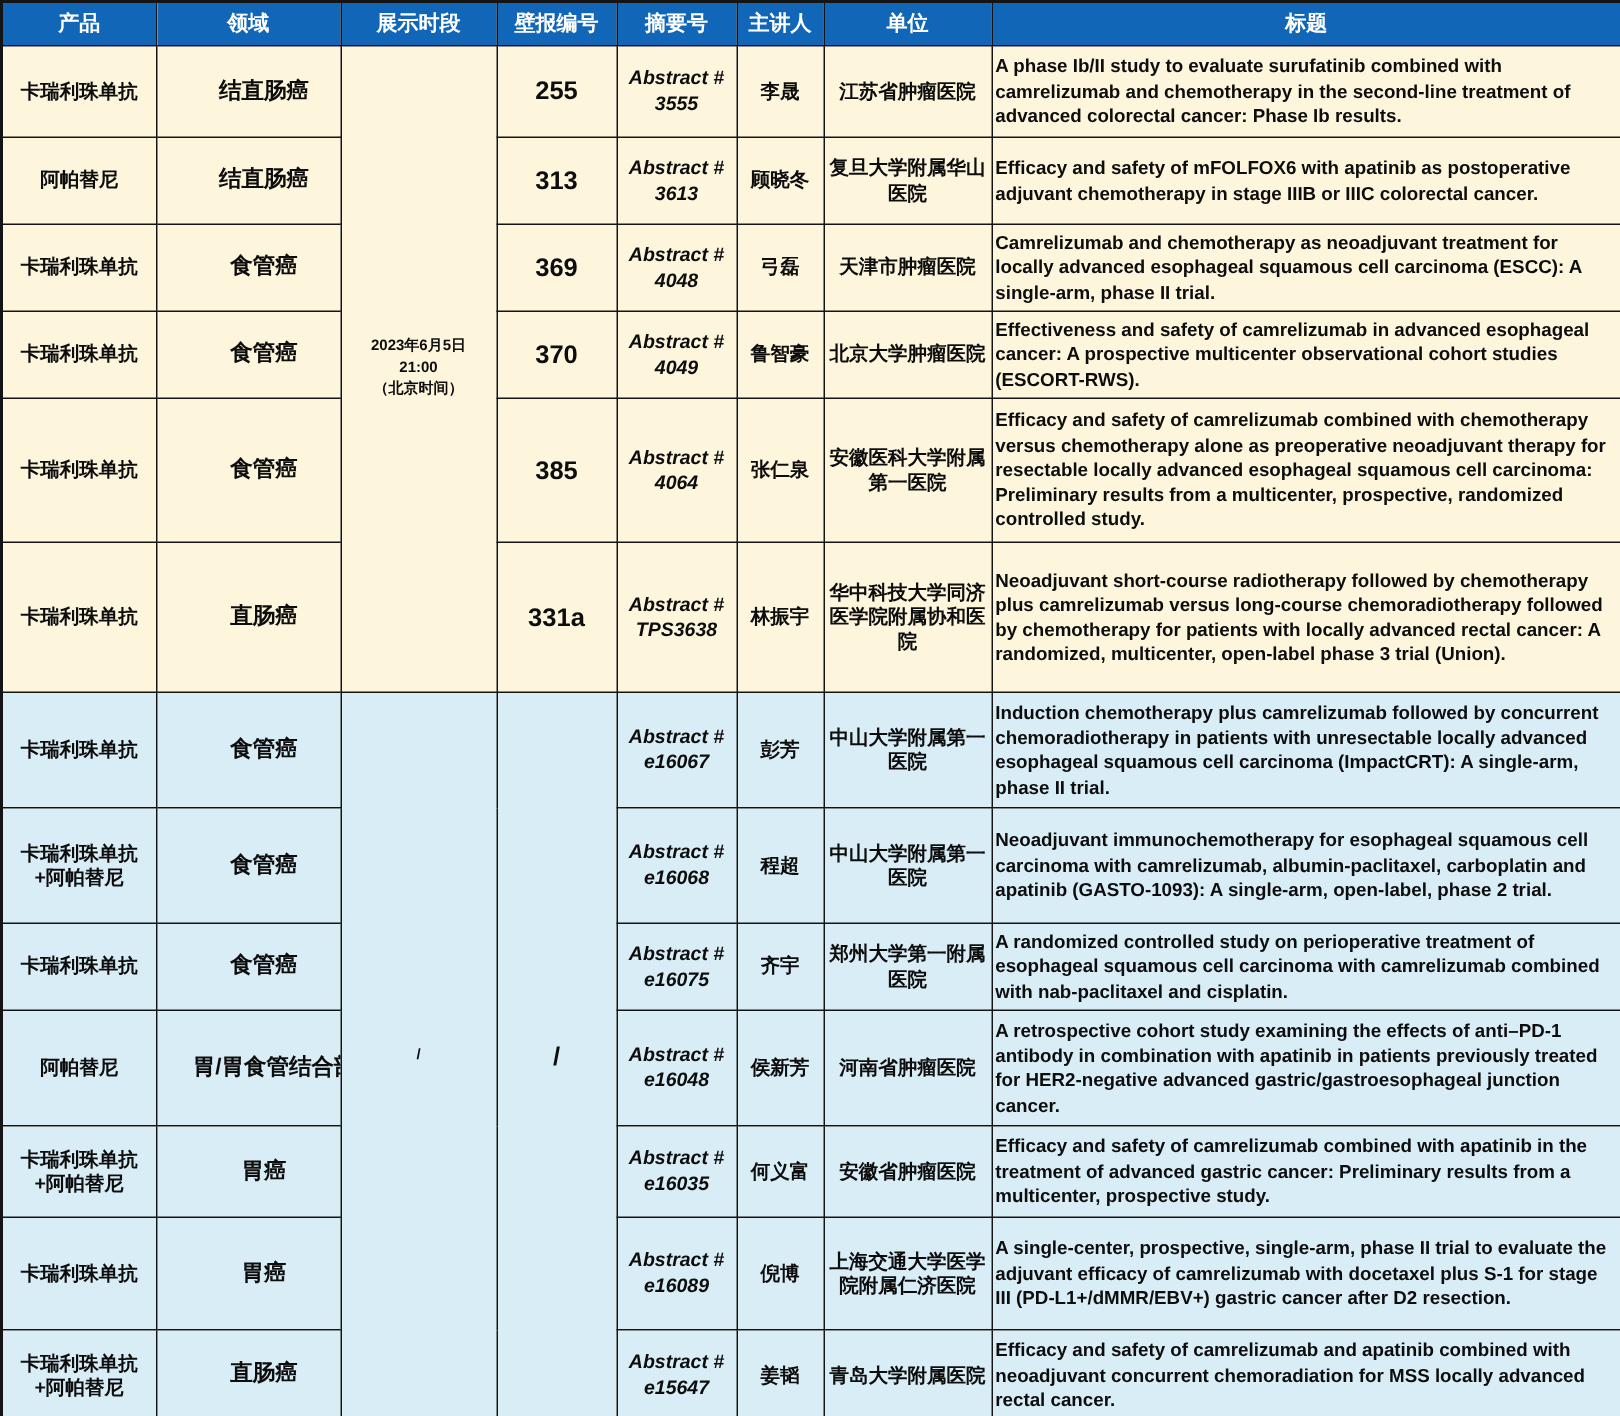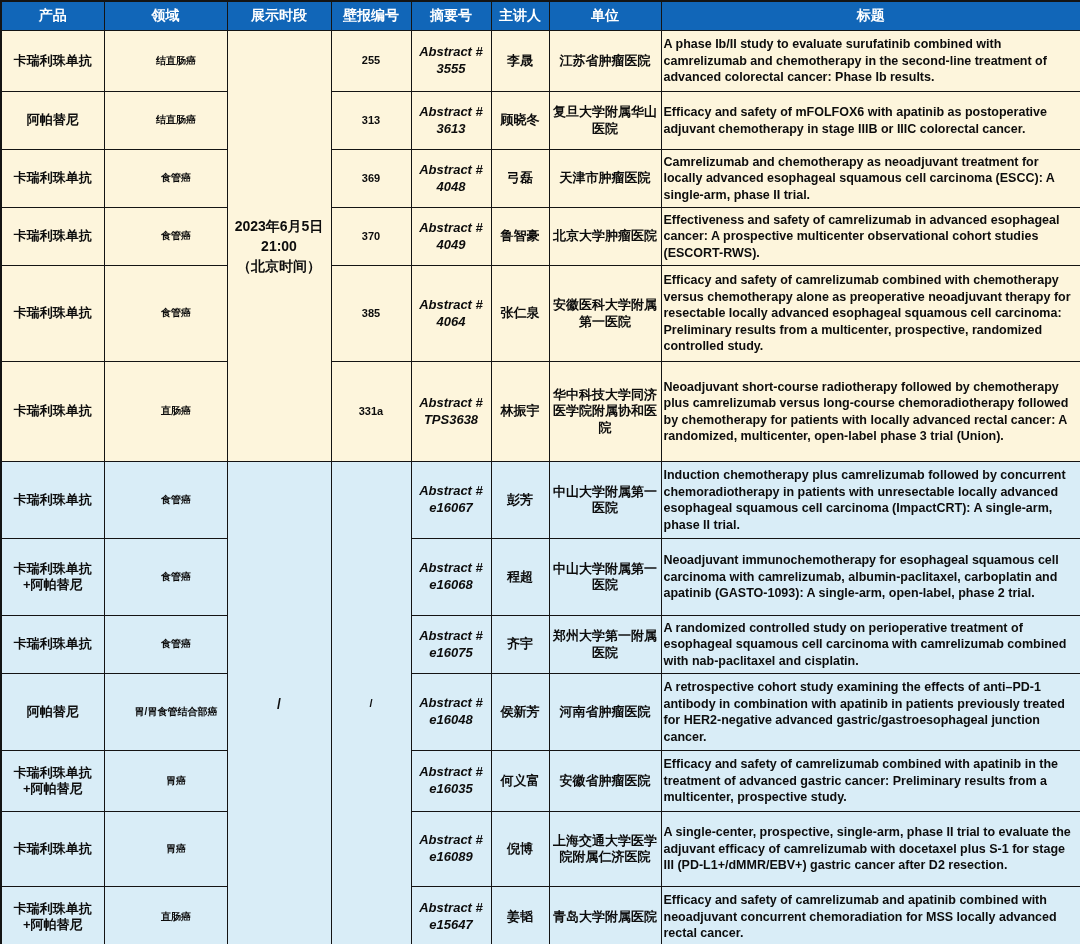--- a/index.html
+++ b/index.html
@@ -13,23 +13,23 @@
   table{border-collapse:collapse;table-layout:fixed;width:1080px;border:2px solid var(--border);}
   th,td{border:1.5px solid var(--border);box-sizing:border-box;overflow:hidden;}
   thead th{
     background:var(--header-bg);color:var(--header-fg);
     font-size:14px;height:26px;padding:5px 2px;text-align:center;font-weight:700;
   }
   td{font-size:13px;text-align:center;vertical-align:middle;padding:2px 3px;line-height:1.25;}
   tr.sec0 td{background:var(--sec0-bg);}
   tr.sec1 td{background:var(--sec1-bg);}
   td.product{white-space:pre-line;}
-  td.area{font-size:10px;white-space:nowrap;padding-left:24px;}
-  td.timeslot{font-size:14px;line-height:1.45;}
-  td.poster{font-size:11px;}
+  td.area{font-size:15px;white-space:nowrap;padding-left:24px;}
+  td.timeslot{font-size:10px;line-height:1.45;}
+  td.poster{font-size:17px;}
   td.abstract{font-size:13px;line-height:1.3;font-style:italic;}
   td.title{
     text-align:left;font-size:12.5px;line-height:1.32;padding:3px 2px;
     letter-spacing:0px;
   }
 </style>
 </head>
 <body>
 
 <div class="wrap">

